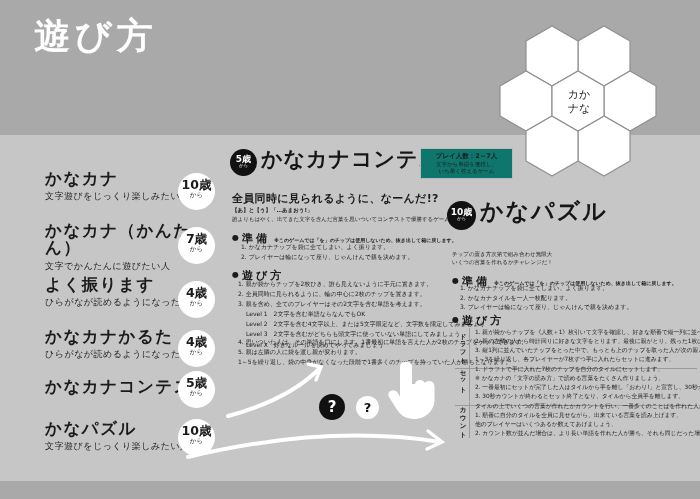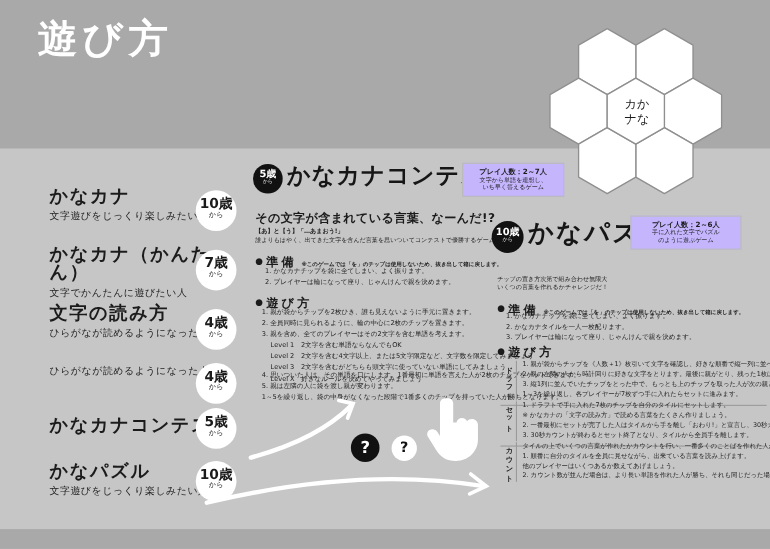--- a/index.html
+++ b/index.html
@@ -34,21 +34,21 @@
   .mini-badge{
     position:absolute;border-radius:50%;background:#111;color:#fff;text-align:center;box-sizing:border-box;
   }
   .mini-badge .age{display:block;font-weight:700;line-height:1;}
   .mini-badge .from{display:block;line-height:1.1;}
   .section-title{
     position:absolute;margin:0;font-family:"DejaVu Serif","Liberation Serif",serif;
     font-weight:700;color:#161616;
   }
   .players-box{
-    position:absolute;background:#c4b5fd;border:0.5px solid #bbb;box-sizing:border-box;
+    position:absolute;background:#0f766e;border:0.5px solid #bbb;box-sizing:border-box;
     padding:3px 4px;text-align:center;
   }
   .players-box .pl1{font-size:6.5px;font-weight:700;line-height:1.35;}
   .players-box .pl2{font-size:5.5px;line-height:1.3;}
   .tagline{position:absolute;font-weight:700;font-size:11px;letter-spacing:0.3px;}
   .tiny{font-size:5.5px;line-height:1.5;color:#222;}
   .tiny-b{font-size:5.5px;font-weight:700;}
   .h-bullet{position:absolute;font-weight:700;}
   .h-bullet .bullet{font-size:8px;vertical-align:2px;margin-right:3px;}
   .h-bullet .h-label{font-size:11px;letter-spacing:3px;margin-top:32px;}
@@ -110,29 +110,30 @@
   <div class="mode-row" style="top:222px;">
     <div class="mode-title">かなカナ（かんたん）</div>
     <div class="mode-desc">文字でかんたんに遊びたい人</div>
   </div>
   <div class="age-badge" style="top:227px;">
     <span class="age">7歳</span>
     <span class="from">から</span>
   </div>
 
   <div class="mode-row" style="top:276px;">
-    <div class="mode-title">文字の読み方</div>
+    <div class="mode-title">よく振ります</div>
     <div class="mode-desc">ひらがなが読めるようになった人</div>
   </div>
   <div class="age-badge" style="top:281px;">
     <span class="age">4歳</span>
     <span class="from">から</span>
   </div>
 
   <div class="mode-row" style="top:328px;">
+    <div class="mode-title">かなカナかるた</div>
     <div class="mode-desc">ひらがなが読めるようになった人</div>
   </div>
   <div class="age-badge" style="top:330px;">
     <span class="age">4歳</span>
     <span class="from">から</span>
   </div>
 
   <div class="mode-row" style="top:378px;">
     <div class="mode-title">かなカナコンテスト</div>
   </div>
@@ -153,21 +154,21 @@
   <div class="mini-badge" style="left:230px;top:149px;width:27px;height:27px;padding-top:6px;">
     <span class="age" style="font-size:9px;">5歳</span>
     <span class="from" style="font-size:4.5px;">から</span>
   </div>
   <h2 class="section-title" style="left:261px;top:145px;font-size:21px;letter-spacing:1px;">かなカナコンテスト</h2>
   <div class="players-box" style="left:420px;top:148px;width:93px;">
     <div class="pl1">プレイ人数：2～7人</div>
     <div class="pl2">文字から単語を連想し、</div>
     <div class="pl2">いち早く答えるゲーム</div>
   </div>
-  <div class="tagline" style="left:232px;top:191px;">その文字が含まれている言葉、なーんだ!?</div>
+  <div class="tagline" style="left:232px;top:191px;">全員同時に見られるように、なーんだ!?</div>
   <div class="tiny-b" style="position:absolute;left:232px;top:207px;">【あ】と【う】「…あまおう!」</div>
   <div class="tiny" style="position:absolute;left:232px;top:215px;white-space:nowrap;">誰よりもはやく、出てきた文字を含んだ言葉を思いついてコンテストで優勝するゲーム</div>
 
   <div class="h-bullet" style="left:232px;top:227px;">
     <span class="bullet">●</span><span class="h-label">準備</span><span class="h-note">※このゲームでは「を」のチップは使用しないため、抜き出して箱に戻します。</span>
   </div>
   <div class="steps" style="left:241px;top:242px;">
     <div>1. かなカナチップを袋に全てしまい、よく振ります。</div>
     <div>2. プレイヤーは輪になって座り、じゃんけんで親を決めます。</div>
   </div>
@@ -190,25 +191,20 @@
     <div>4. 思いついた人は、その単語を口にします。1番最初に単語を言えた人が2枚のチップをゲットできます。</div>
     <div>5. 親は左隣の人に袋を渡し親が変わります。</div>
     <div>1～5を繰り返し、袋の中身がなくなった段階で1番多くのチップを持っていた人が勝ちとなります。</div>
   </div>
 
   <div class="mini-badge" style="left:447px;top:201px;width:29px;height:29px;padding-top:7px;">
     <span class="age" style="font-size:9px;">10歳</span>
     <span class="from" style="font-size:4.5px;">から</span>
   </div>
   <h2 class="section-title" style="left:480px;top:196px;font-size:23px;letter-spacing:2px;">かなパズル</h2>
-  <div class="players-box" style="left:573px;top:196px;width:101px;">
-    <div class="pl1">プレイ人数：2～6人</div>
-    <div class="pl2">手に入れた文字でパズル</div>
-    <div class="pl2">のように遊ぶゲーム</div>
-  </div>
   <div class="tiny" style="position:absolute;left:452px;top:250px;">チップの置き方次第で組み合わせ無限大</div>
   <div class="tiny" style="position:absolute;left:452px;top:258px;">いくつの言葉を作れるかチャレンジだ！</div>
 
   <div class="h-bullet" style="left:452px;top:270px;">
     <span class="bullet">●</span><span class="h-label">準備</span><span class="h-note">※このゲームでは「を」のチップは使用しないため、抜き出して箱に戻します。</span>
   </div>
   <div class="steps" style="left:460px;top:283px;line-height:1.6;">
     <div>1. かなカナチップを袋に全てしまい、よく振ります。</div>
     <div>2. かなカナタイルを一人一枚配ります。</div>
     <div>3. プレイヤーは輪になって座り、じゃんけんで親を決めます。</div>

